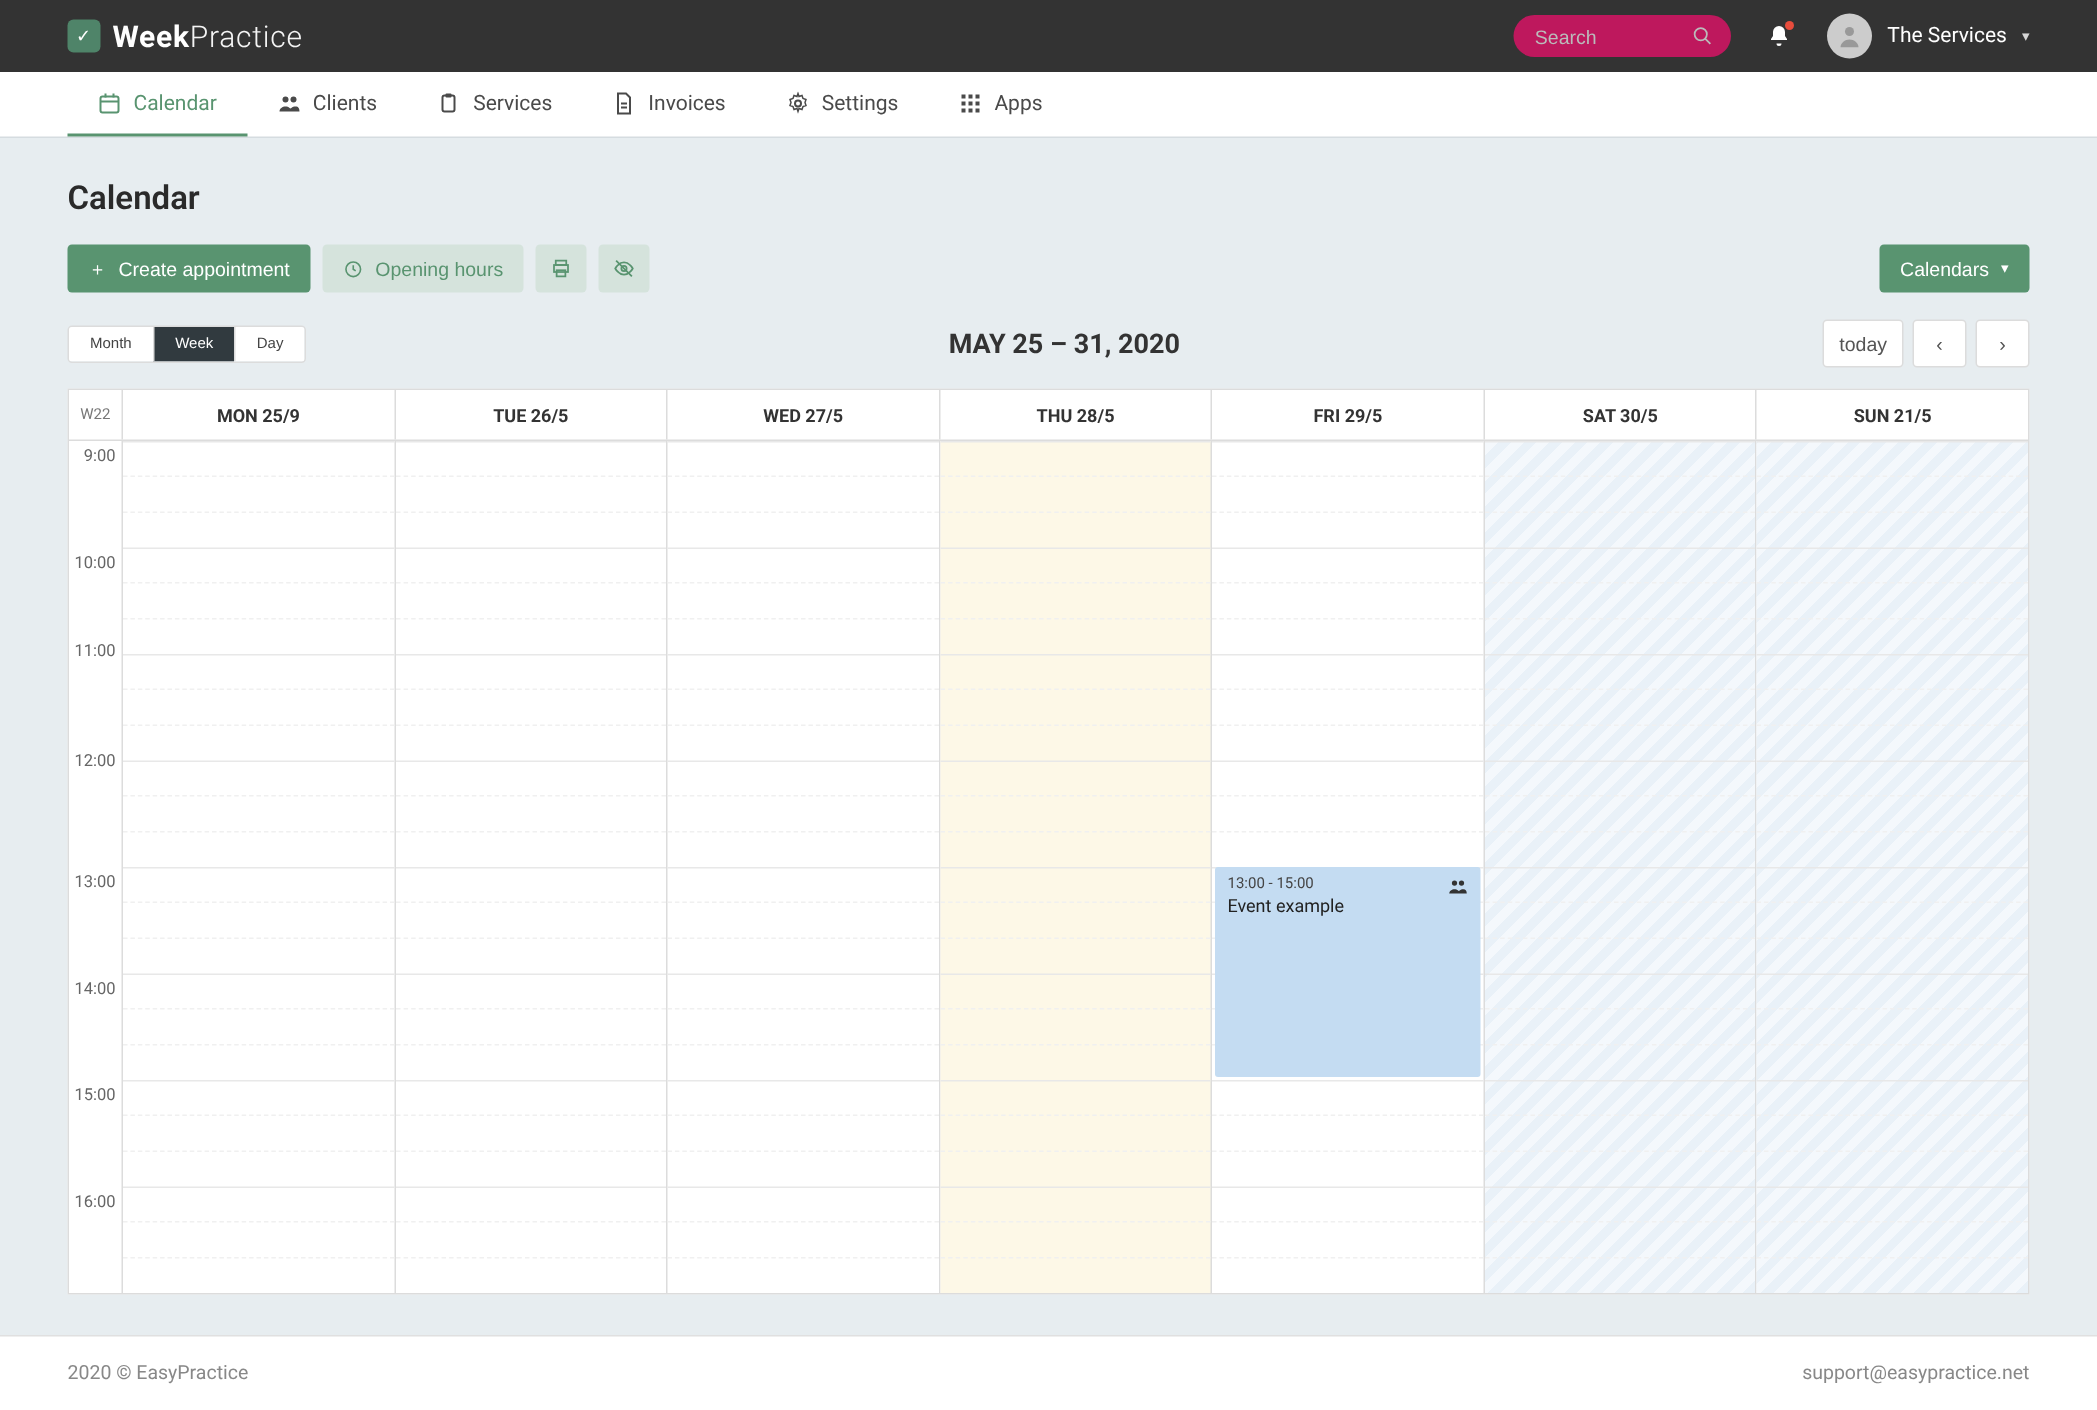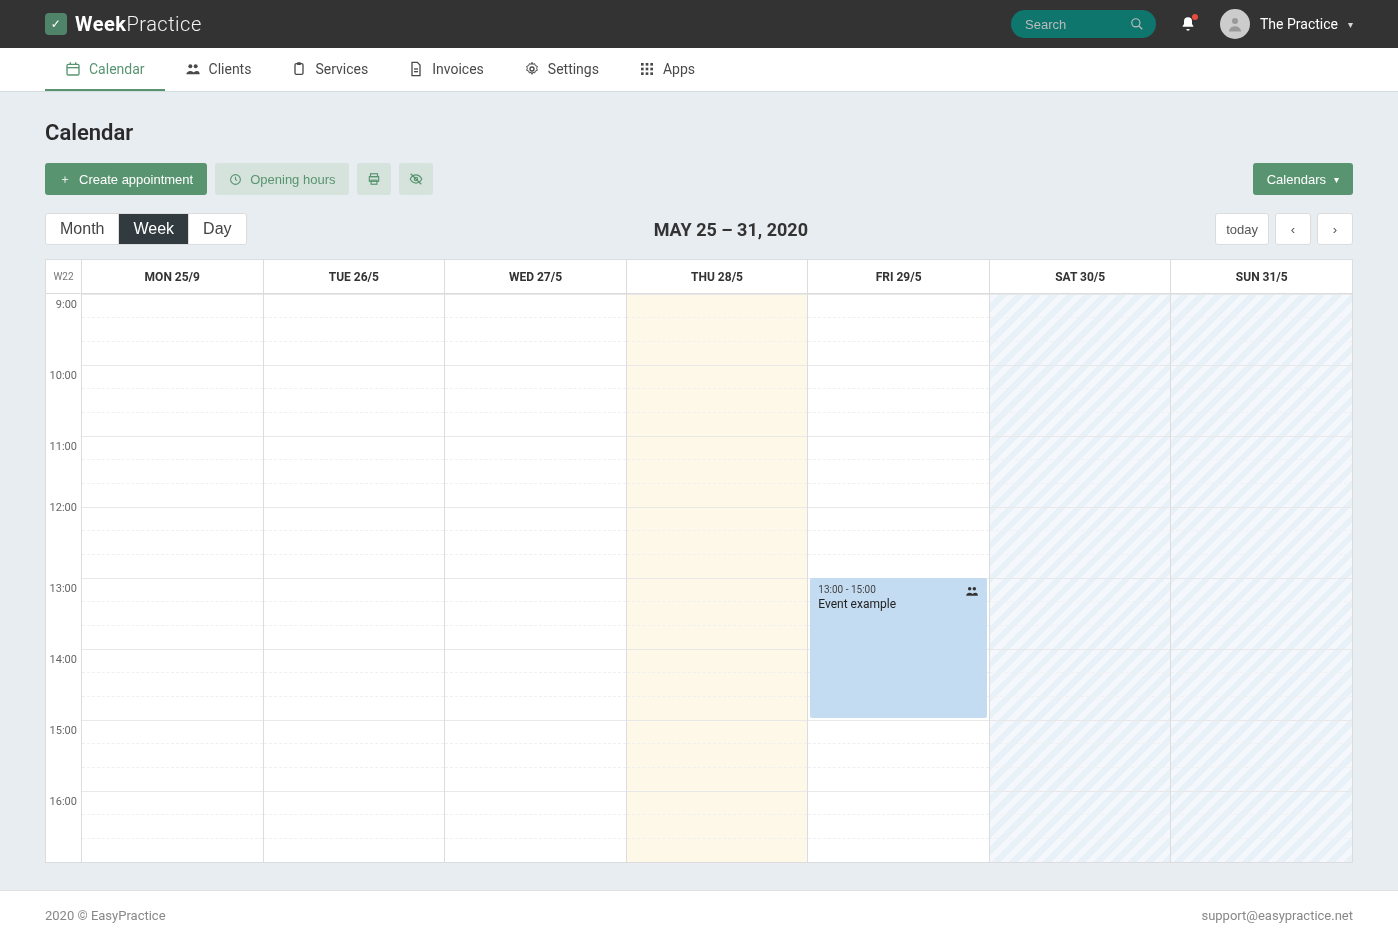--- a/index.html
+++ b/index.html
@@ -19,21 +19,21 @@
   html,body{margin:0;padding:0;font-family:-apple-system,BlinkMacSystemFont,"Segoe UI",Roboto,Arial,sans-serif;background:var(--bg);}
   body{width:1398px;height:940px;overflow:hidden;position:relative;}
 
   
   .topbar{height:48px;background:var(--dark);display:flex;align-items:center;padding:0 45px;color:#fff;}
   .logo{display:flex;align-items:center;font-size:20px;letter-spacing:.5px;}
   .logo-mark{width:22px;height:22px;background:#4f8469;border-radius:4px;margin-right:8px;display:flex;align-items:center;justify-content:center;font-size:12px;color:#fff;}
   .logo b{font-weight:700;}
   .logo span.light{font-weight:300;opacity:.95;}
   .topbar-spacer{flex:1;}
-  .search{position:relative;width:145px;height:28px;background:#0f766e;border-radius:14px;display:flex;align-items:center;padding:0 12px;}
+  .search{position:relative;width:145px;height:28px;background:#be185d;border-radius:14px;display:flex;align-items:center;padding:0 12px;}
   .search input{background:transparent;border:none;outline:none;color:#ccc;font-size:13px;width:100%;}
   .search input::placeholder{color:#bbb;}
   .search .sicon{color:#bbb;font-size:13px;}
   .bell{margin:0 24px;position:relative;font-size:16px;color:#fff;cursor:pointer;}
   .bell .dot{position:absolute;top:-2px;right:-2px;width:6px;height:6px;background:#e74c3c;border-radius:50%;}
   .profile{display:flex;align-items:center;font-size:14px;color:#fff;cursor:pointer;}
   .avatar{width:30px;height:30px;border-radius:50%;background:#ccc;margin-right:10px;display:flex;align-items:center;justify-content:center;color:#888;}
   .profile .caret{margin-left:10px;font-size:10px;opacity:.8;}
 
   
@@ -53,21 +53,21 @@
   .btn.icon-only{width:34px;justify-content:center;padding:0;}
   .btn .bicon{margin-right:8px;font-size:12px;}
   .btn.icon-only .bicon{margin:0;}
   .toolbar-spacer{flex:1;}
   .btn.calendars{background:var(--green);color:#fff;}
   .btn.calendars .caret{margin-left:8px;font-size:10px;}
 
   
   .viewrow{display:flex;align-items:center;margin-bottom:14px;}
   .view-switch{display:flex;border:1px solid var(--border);border-radius:3px;overflow:hidden;}
-  .view-switch button{background:#fff;border:none;padding:6px 14px;font-size:16px;color:#444;cursor:pointer;}
+  .view-switch button{background:#fff;border:none;padding:6px 14px;font-size:10px;color:#444;cursor:pointer;}
   .view-switch button + button{border-left:1px solid var(--border);}
   .view-switch button.active{background:var(--active-tab);color:#fff;}
   .viewtitle{flex:1;text-align:center;font-size:18px;font-weight:700;color:#333;}
   .navbtns{display:flex;gap:6px;}
   .navbtns button{background:#fff;border:1px solid var(--border);border-radius:3px;height:32px;min-width:36px;padding:0 10px;font-size:13px;color:#555;cursor:pointer;}
 
   
   .cal{border:1px solid var(--border);background:#fff;}
   .cal-header{display:flex;height:34px;border-bottom:1px solid var(--border);}
   .timecol{width:36px;flex-shrink:0;border-right:1px solid var(--border);display:flex;align-items:center;justify-content:center;font-size:10px;color:#777;}
@@ -120,21 +120,21 @@
       </svg>
     <span class="dot"></span>
   </div>
   <div class="profile">
     <div class="avatar">
       <svg width="18" height="18" viewBox="0 0 24 24" fill="#999">
           <circle cx="12" cy="8" r="4"></circle>
           <path d="M4 22c0-4 4-7 8-7s8 3 8 7z"></path>
         </svg>
     </div>
-    <span>The Practice</span>
+    <span>The Services</span>
     <span class="caret">▾</span>
   </div>
 </div>
 
 <div class="nav" id="main-nav">
     <div class="nav-item active">
       <span class="ni-icon">
         <svg width="16" height="16" viewBox="0 0 24 24" fill="currentColor">
           <rect x="3" y="5" width="18" height="16" rx="2" fill="none" stroke="currentColor" stroke-width="2"></rect>
           <line x1="3" y1="10" x2="21" y2="10" stroke="currentColor" stroke-width="2"></line>
@@ -252,27 +252,27 @@
     <div class="navbtns">
       <button>today</button>
       <button><span>‹</span></button>
       <button><span>›</span></button>
     </div>
   </div>
 
   <div class="cal">
     <div class="cal-header">
       <div class="timecol">W22</div>
-      <div id="cal-head-cols" style="display:contents"><div class="daycol-head">MON 25/9</div><div class="daycol-head">TUE 26/5</div><div class="daycol-head">WED 27/5</div><div class="daycol-head">THU 28/5</div><div class="daycol-head">FRI 29/5</div><div class="daycol-head">SAT 30/5</div><div class="daycol-head">SUN 31/5</div></div>
+      <div id="cal-head-cols" style="display:contents"><div class="daycol-head">MON 25/9</div><div class="daycol-head">TUE 26/5</div><div class="daycol-head">WED 27/5</div><div class="daycol-head">THU 28/5</div><div class="daycol-head">FRI 29/5</div><div class="daycol-head">SAT 30/5</div><div class="daycol-head">SUN 21/5</div></div>
     </div>
     <div class="cal-body">
       <div class="timecol-body" id="time-axis">
           <div class="time-label" style="top: 10px;">9:00</div>
           <div class="time-label" style="top: 81px;">10:00</div>
-          <div class="time-label" style="top: 152px;">11:00</div>
+          <div class="time-label" style="top: 140px;">11:00</div>
           <div class="time-label" style="top: 213px;">12:00</div>
           <div class="time-label" style="top: 294px;">13:00</div>
           <div class="time-label" style="top: 365px;">14:00</div>
           <div class="time-label" style="top: 436px;">15:00</div>
           <div class="time-label" style="top: 507px;">16:00</div>
         </div>
       <div id="cal-body-cols" style="display:contents"><div class="daycol">
             <div class="hour-line" style="top: 0px;"></div>
             <div class="hour-line sub" style="top: 23.43px;"></div>
             <div class="hour-line sub" style="top: 46.86px;"></div>

